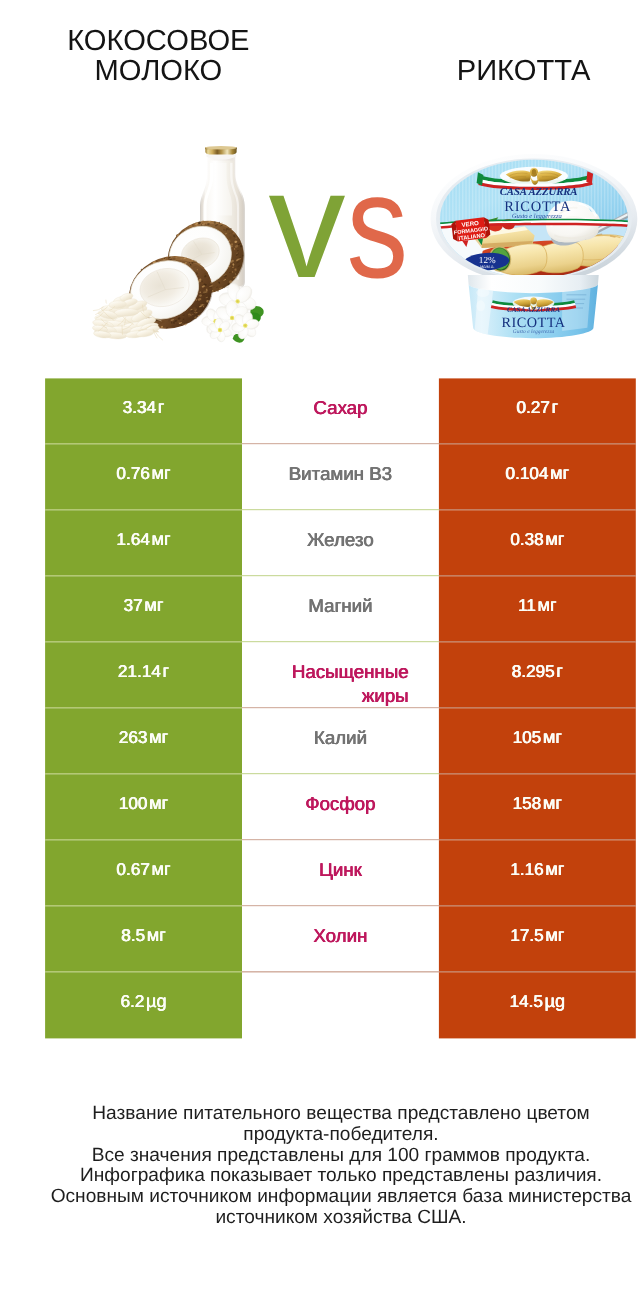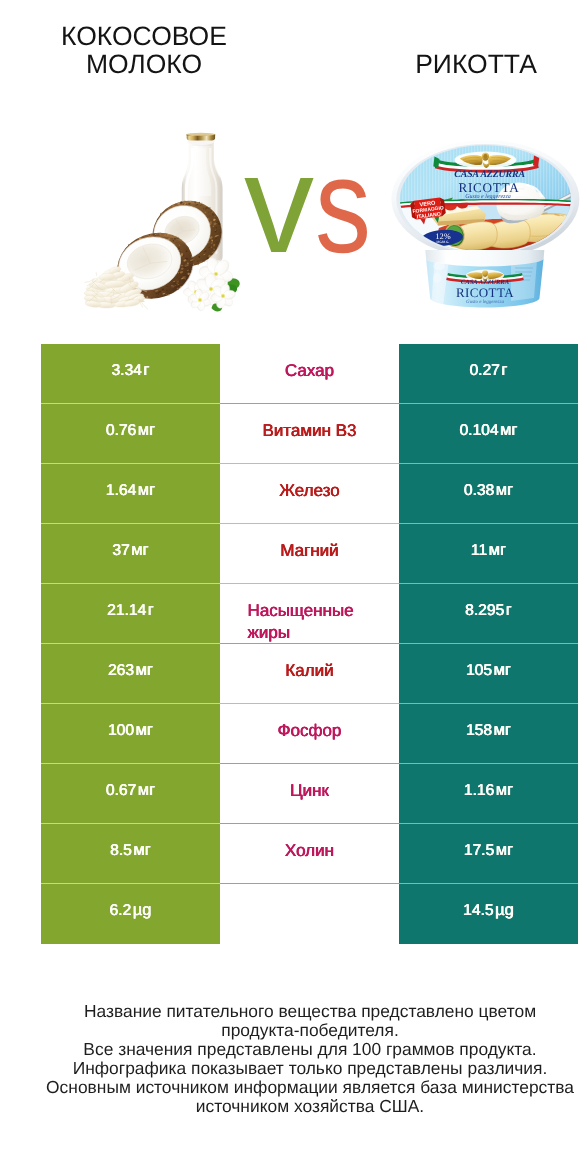--- a/index.html
+++ b/index.html
@@ -22,35 +22,35 @@
   .vs{position:absolute;left:224px;top:134px;font-size:140px;line-height:140px;}
   .vs{font-weight:400;letter-spacing:0px;white-space:nowrap;}
   .vs .v{color:#7FA336;display:inline-block;}
   .vs .s{color:#E0684A;display:inline-block;font-size:135px;
          transform:scaleX(0.83);transform-origin:left bottom;margin-left:1px;}
 
   
   .table{position:absolute;left:21px;top:344px;width:537px;}
   .row{position:relative;height:60px;}
   .cell{position:absolute;top:0;height:60px;display:flex;align-items:center;
-        justify-content:center;text-align:left;box-sizing:border-box;}
+        justify-content:center;text-align:right;box-sizing:border-box;}
   .cm{align-items:flex-start;padding-top:15.5px;}
   .cl{left:0;width:179px;}
   .cm{left:179px;width:179px;background:#ffffff;}
   .cr{left:358px;width:179px;}
   .green{background:#82A62E;}
-  .orange{background:#0f766e;}
+  .orange{background:#c2410c;}
   .valwrap{color:#fcfdf7;white-space:nowrap;position:relative;top:-4px;}
   .val{font-size:15.6px;font-weight:400;
        text-shadow:0.35px 0 0 currentColor,-0.35px 0 0 currentColor;}
   .unit{font-size:16.5px;font-weight:400;margin-left:1.5px;
         text-shadow:0.3px 0 0 currentColor,-0.3px 0 0 currentColor;}
   .nm{font-size:17px;font-weight:400;line-height:22px;padding:0 6px;
       text-shadow:0.35px 0 0 currentColor,-0.35px 0 0 currentColor;max-width:124px;}
-  .nm.g{color:#b91c1c;}
+  .nm.g{color:#737373;}
   .nm.o{color:#be185d;}
   .sep{position:absolute;height:1px;top:59px;}
   .sep-l{left:0;width:179px;background:#c9d795;}
   .sep-m{left:179px;width:179px;}
   .sep-r{left:358px;width:179px;background:#c69b88;}
   .sep.gr{background:#b6cc76;}
   .sep.or{background:#c49480;}
 
   
   .footer{position:absolute;left:0;top:1002px;width:580px;text-align:center;

